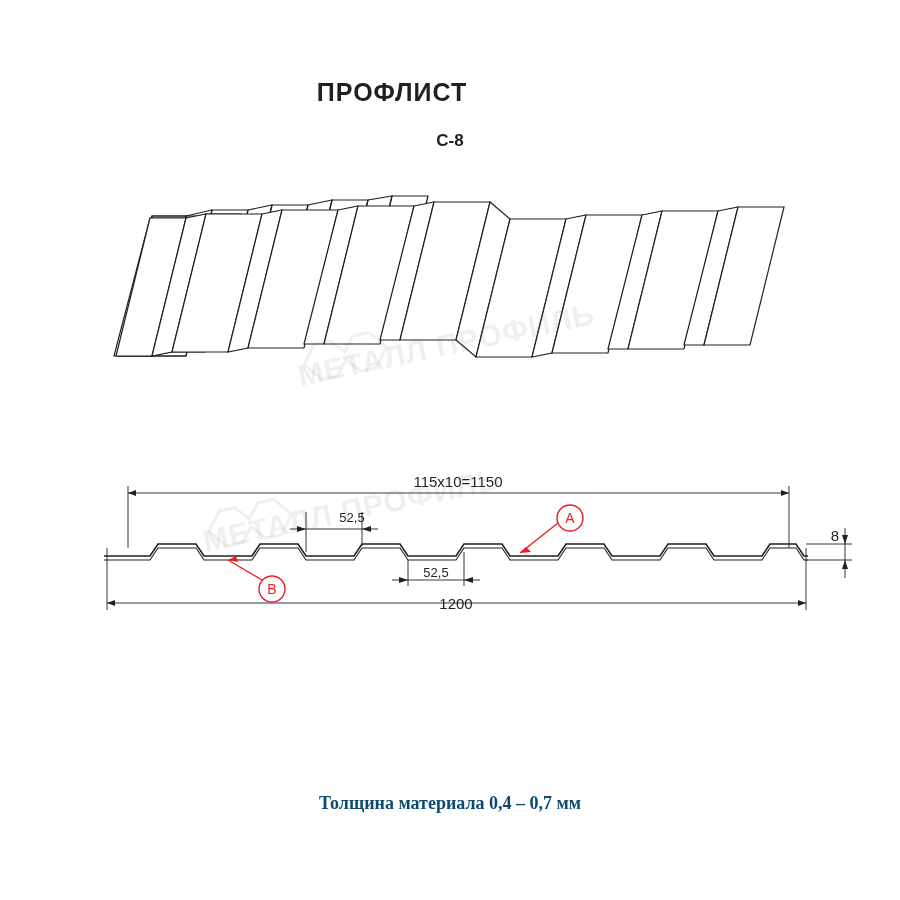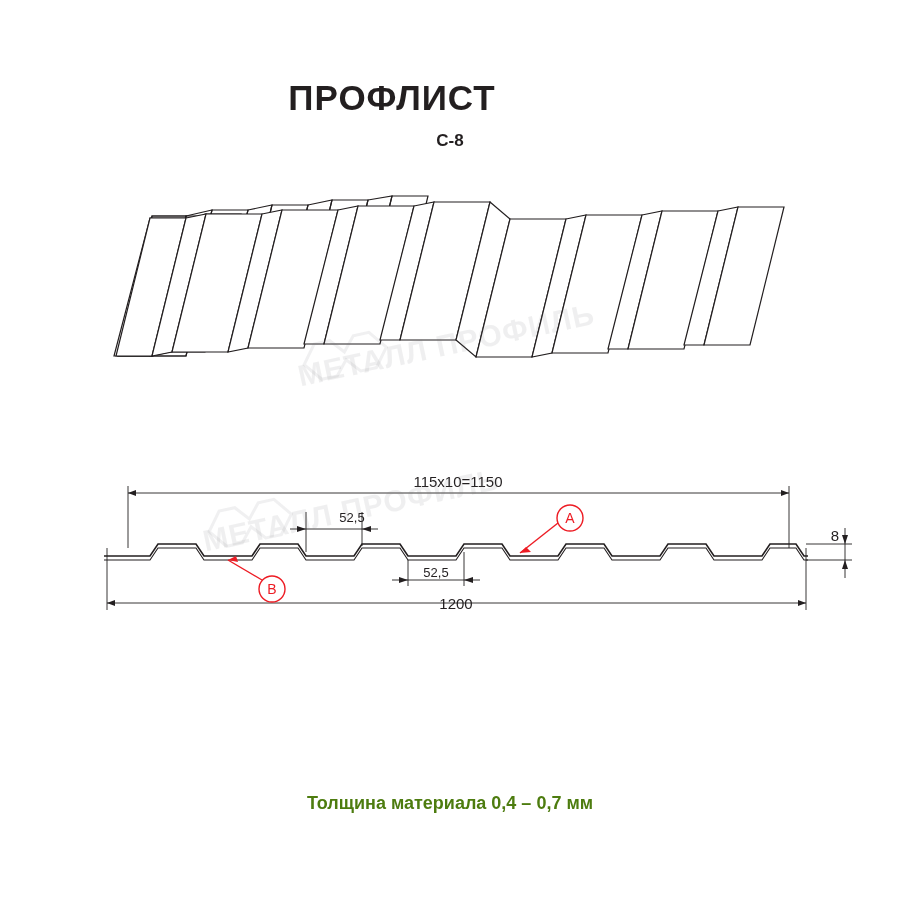--- a/index.html
+++ b/index.html
@@ -18,21 +18,21 @@
   .page {
     position: absolute;
     inset: 0;
   }
   .title {
     position: absolute;
     top: 78px;
     left: 0;
     width: 784px;
     text-align: center;
-    font-size: 35px;
+    font-size: 25px;
     font-weight: bold;
     letter-spacing: 1px;
     color: #231f20;
   }
   .subtitle {
     position: absolute;
     top: 131px;
     left: 0;
     width: 900px;
     text-align: center;
@@ -41,21 +41,22 @@
     color: #231f20;
   }
   .footer-note {
     position: absolute;
     top: 793px;
     left: 0;
     width: 900px;
     text-align: center;
     font-size: 18px;
     font-weight: bold;
-    color: #4d7c0f;
+    color: #0c4a6e;
+    font-family: Liberation Serif, serif;
   }
   svg.art {
     position: absolute;
     left: 0;
     top: 0;
   }
   .wm {
     position: absolute;
     opacity: 0.10;
     color: #6d6e71;

